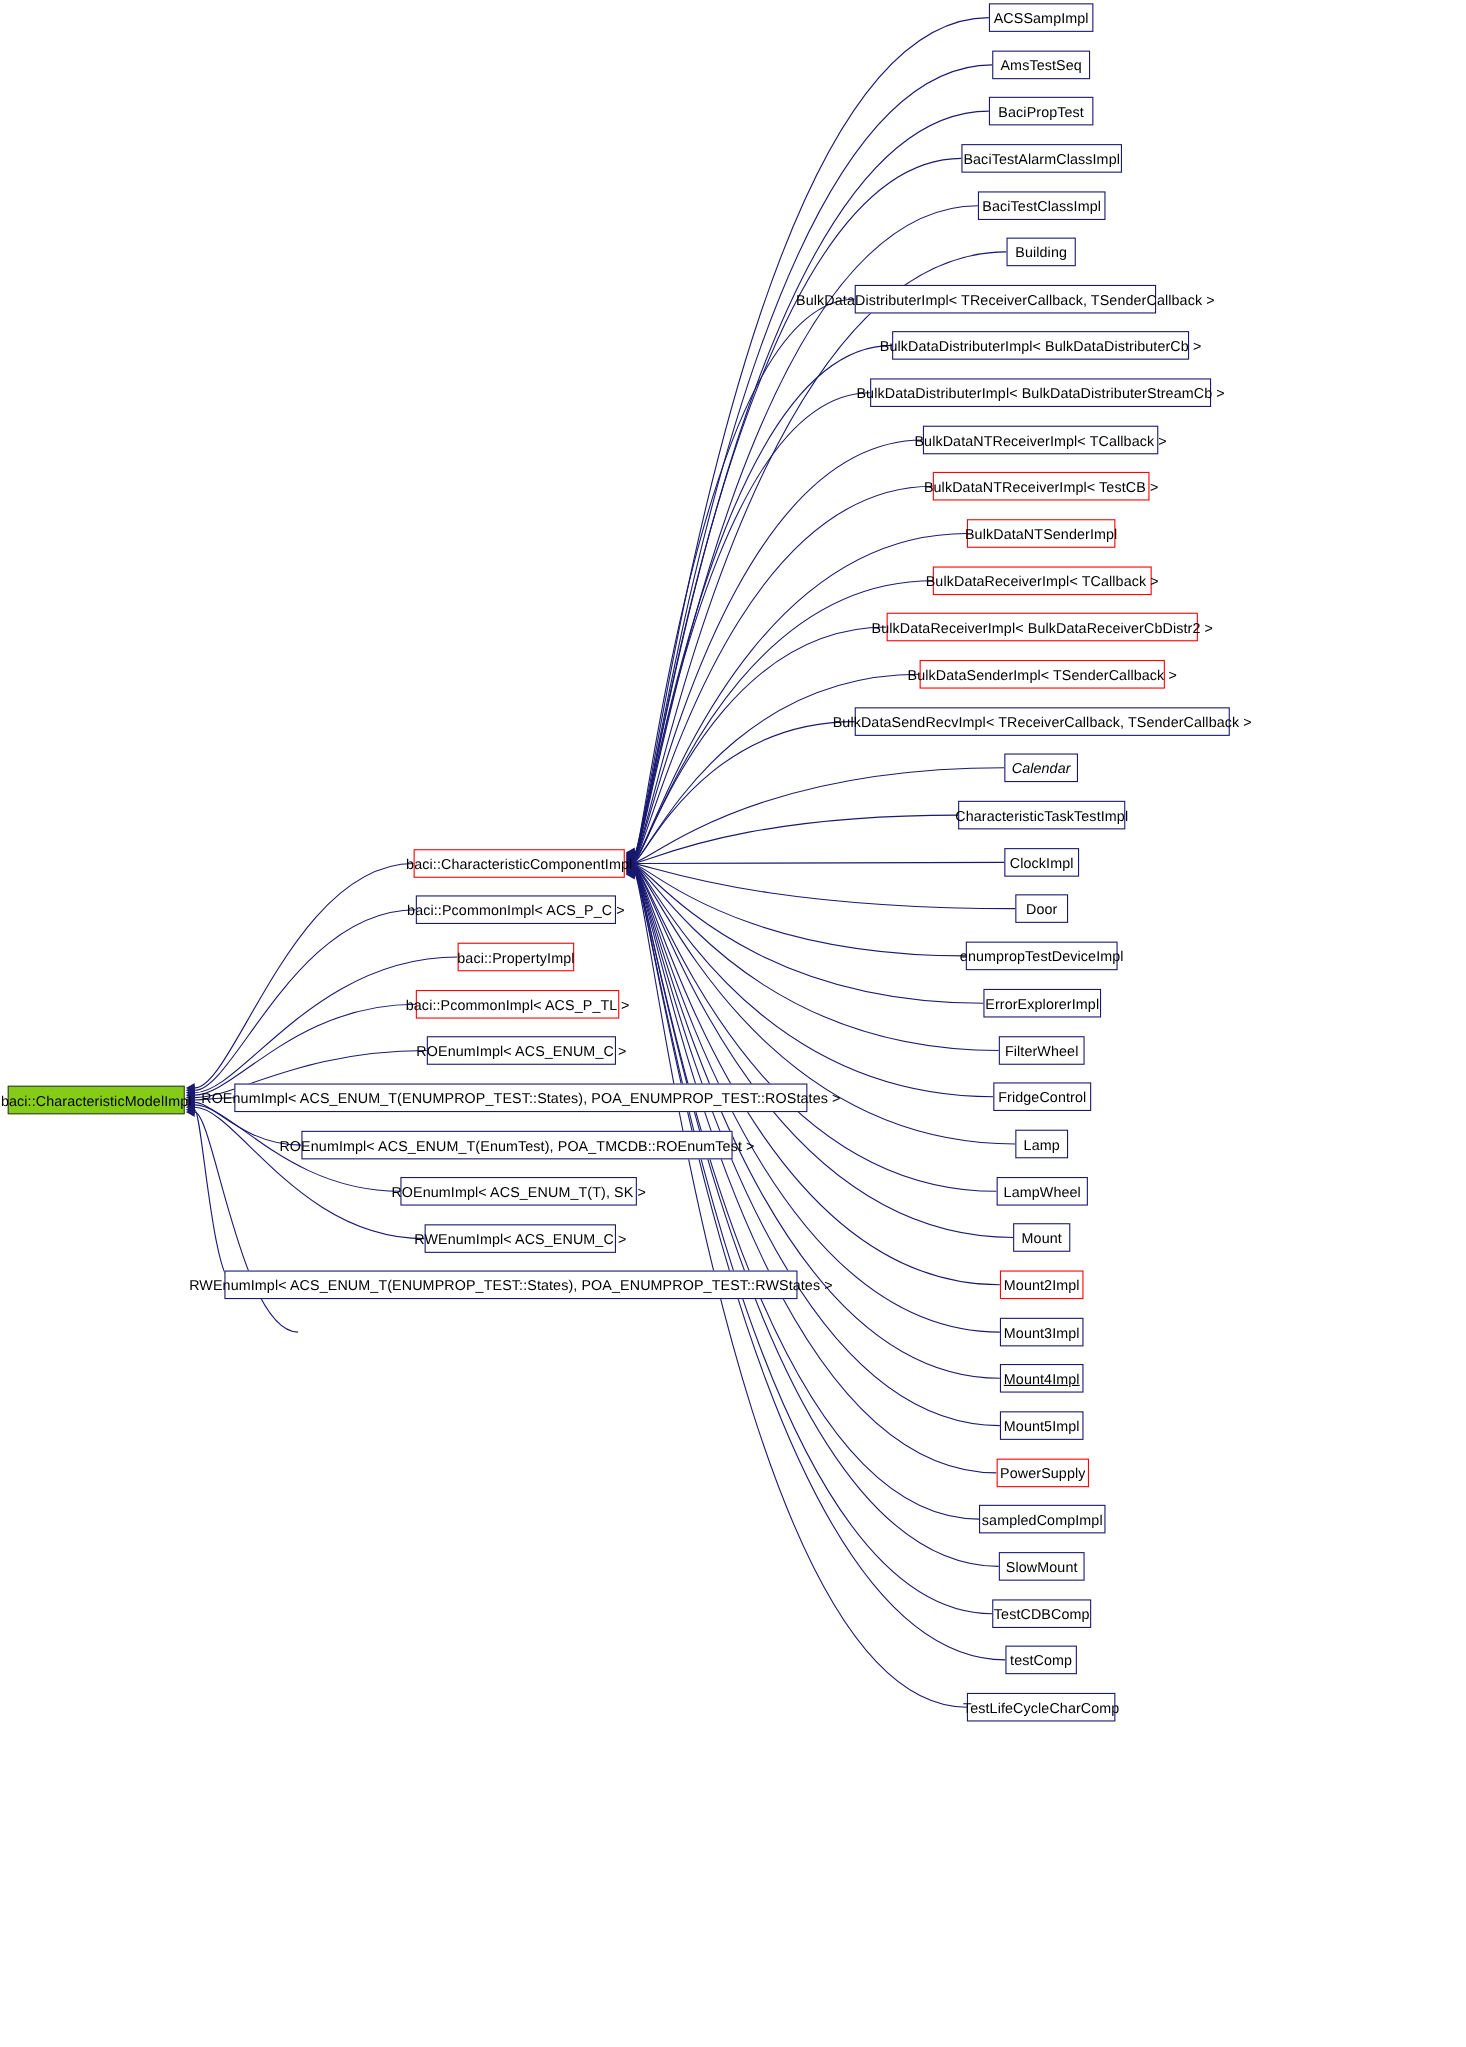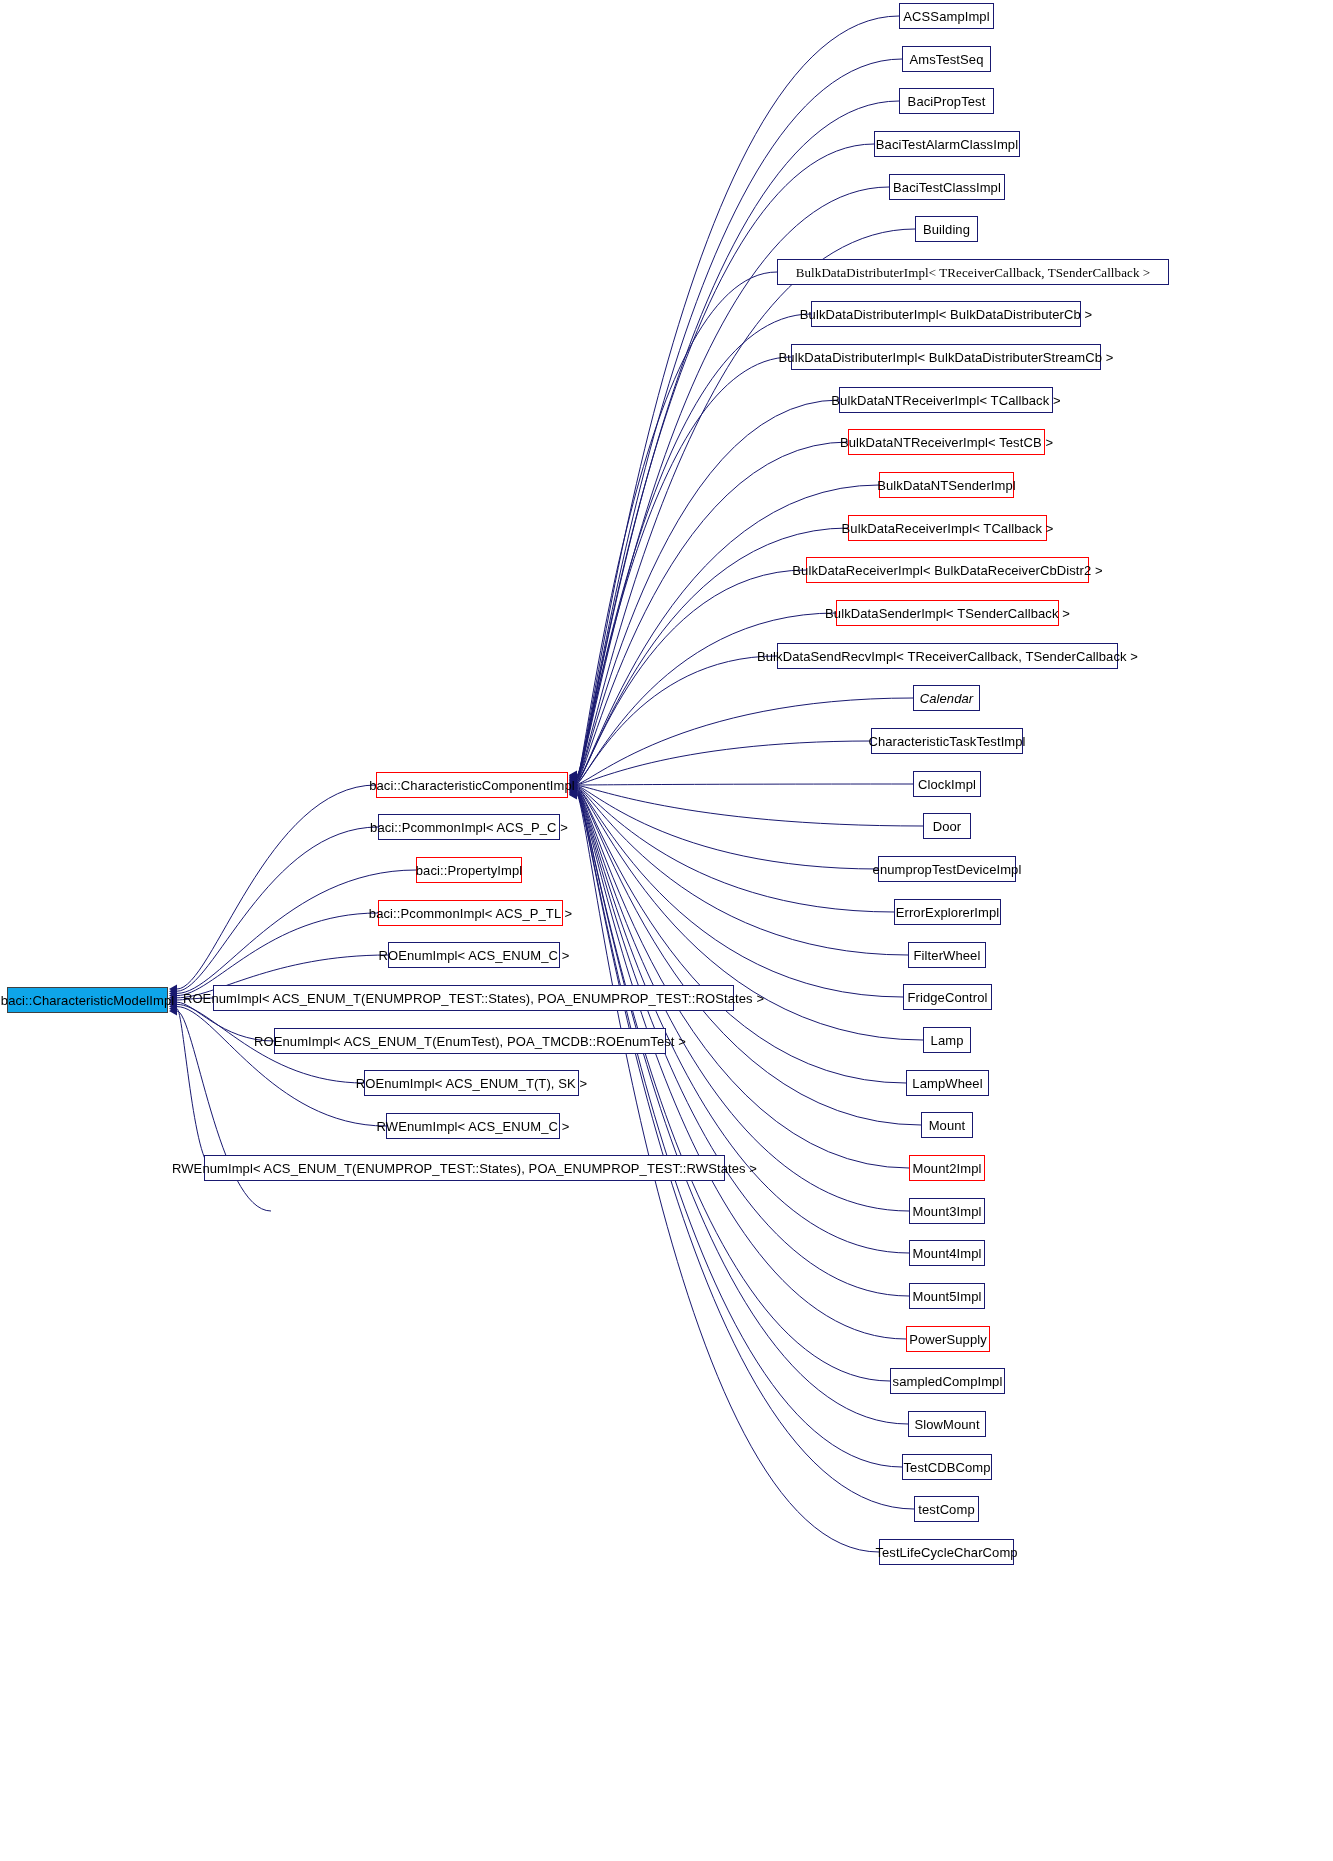--- a/index.html
+++ b/index.html
@@ -38,21 +38,21 @@
     align-items: center;
     justify-content: center;
     height: 26px;
     padding: 0 9px;
     letter-spacing: 0.1px;
   }
   .node.red {
     border-color: #ff0000;
   }
   .node.root {
-    background: #0ea5e9;
+    background: #84cc16;
     border-color: #404040;
   }
 </style>
 </head>
 <body>
 
 <div id="diagram">
   <svg id="edges" viewBox="0 0 1333 1861" preserveAspectRatio="none" xmlns="http://www.w3.org/2000/svg">
       <path d="M 376 785 C 266.55 785, 212.82 989, 177 989" fill="none" stroke="#191970" stroke-width="1"></path>
       <polygon points="169,989 177,984.5 177,993.5" fill="#191970"></polygon>
@@ -195,21 +195,21 @@
     </div>
     <div class="node" style="left: 874px; top: 131px; width: 146px;">
       <span>BaciTestAlarmClassImpl</span>
     </div>
     <div class="node" style="left: 889px; top: 174px; width: 116px;">
       <span>BaciTestClassImpl</span>
     </div>
     <div class="node" style="left: 915px; top: 216px; width: 63px;">
       <span>Building</span>
     </div>
-    <div class="node" style="left: 777px; top: 259px; width: 392px; font-family: Liberation Serif, serif;">
+    <div class="node" style="left: 777px; top: 259px; width: 274px;">
       <span>BulkDataDistributerImpl&lt; TReceiverCallback, TSenderCallback &gt;</span>
     </div>
     <div class="node" style="left: 811px; top: 301px; width: 270px;">
       <span>BulkDataDistributerImpl&lt; BulkDataDistributerCb &gt;</span>
     </div>
     <div class="node" style="left: 791px; top: 344px; width: 310px;">
       <span>BulkDataDistributerImpl&lt; BulkDataDistributerStreamCb &gt;</span>
     </div>
     <div class="node" style="left: 839px; top: 387px; width: 214px;">
       <span>BulkDataNTReceiverImpl&lt; TCallback &gt;</span>
@@ -264,21 +264,21 @@
     </div>
     <div class="node" style="left: 921px; top: 1112px; width: 52px;">
       <span>Mount</span>
     </div>
     <div class="node red" style="left: 909px; top: 1155px; width: 76px;">
       <span>Mount2Impl</span>
     </div>
     <div class="node" style="left: 909px; top: 1198px; width: 76px;">
       <span>Mount3Impl</span>
     </div>
-    <div class="node" style="left: 909px; top: 1240px; width: 76px;">
+    <div class="node" style="left: 909px; top: 1240px; width: 76px; text-decoration: underline;">
       <span>Mount4Impl</span>
     </div>
     <div class="node" style="left: 909px; top: 1283px; width: 76px;">
       <span>Mount5Impl</span>
     </div>
     <div class="node red" style="left: 906px; top: 1326px; width: 84px;">
       <span>PowerSupply</span>
     </div>
     <div class="node" style="left: 890px; top: 1368px; width: 115px;">
       <span>sampledCompImpl</span>

